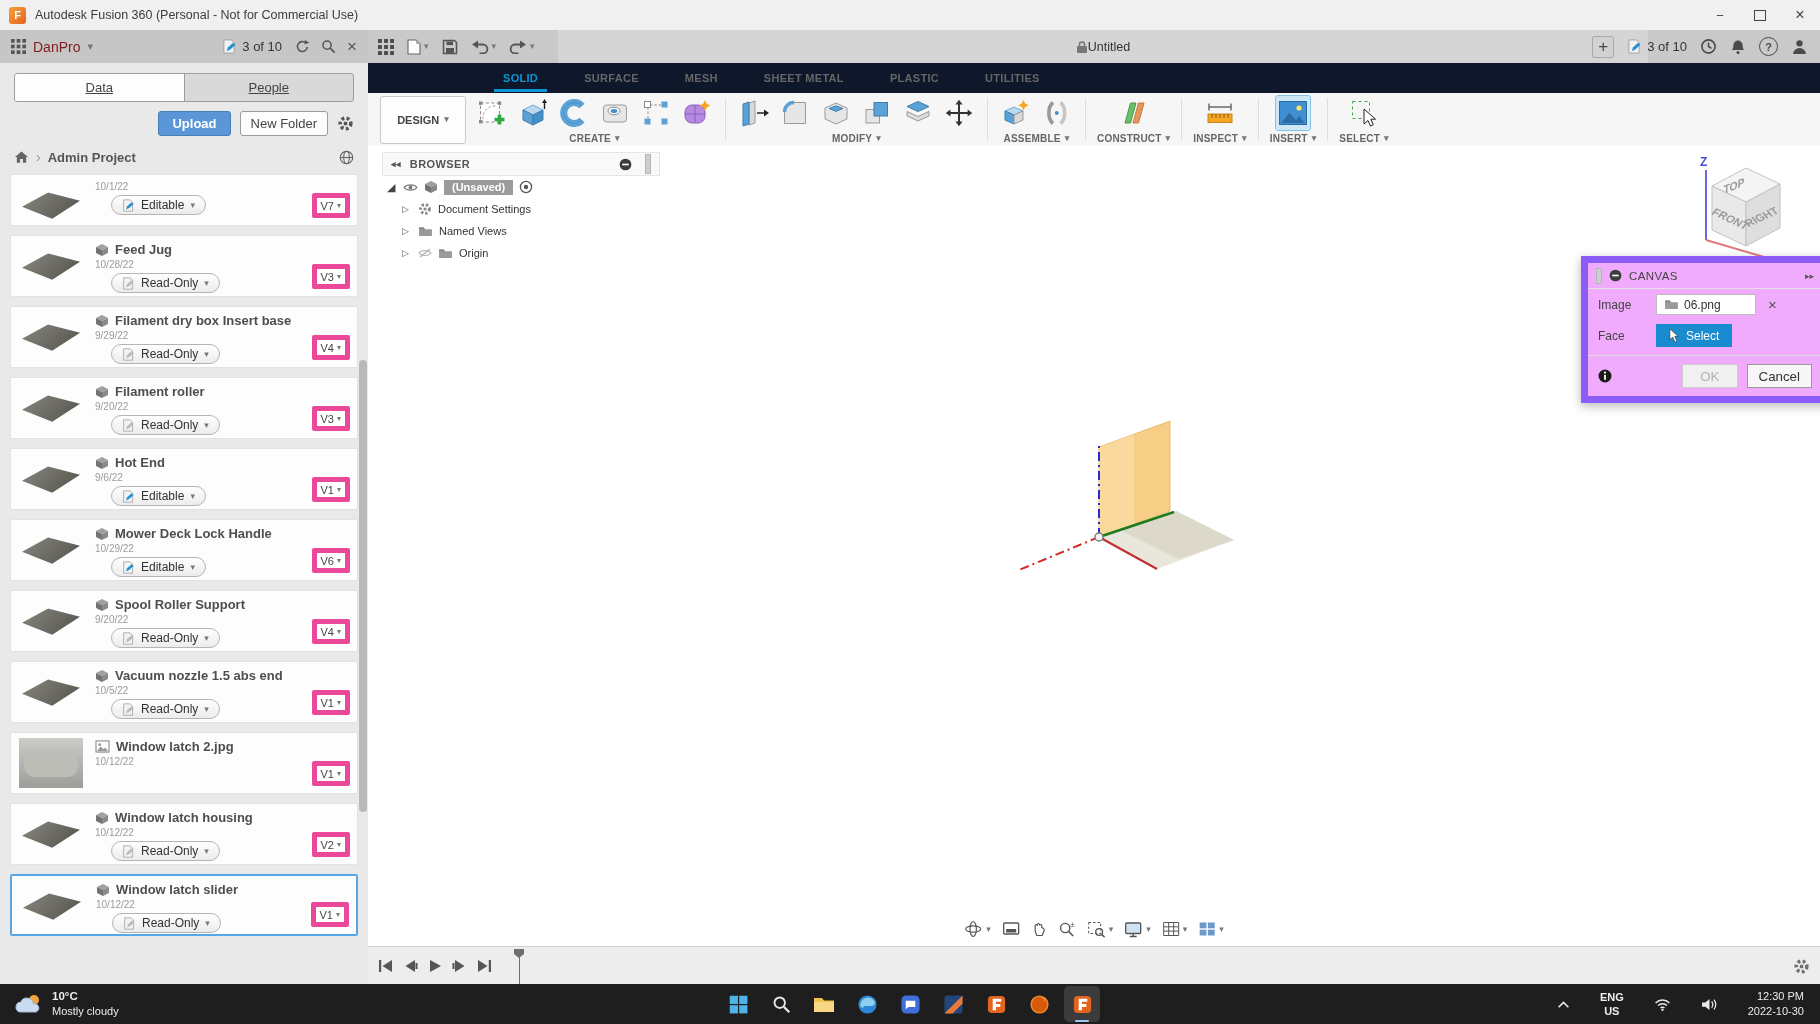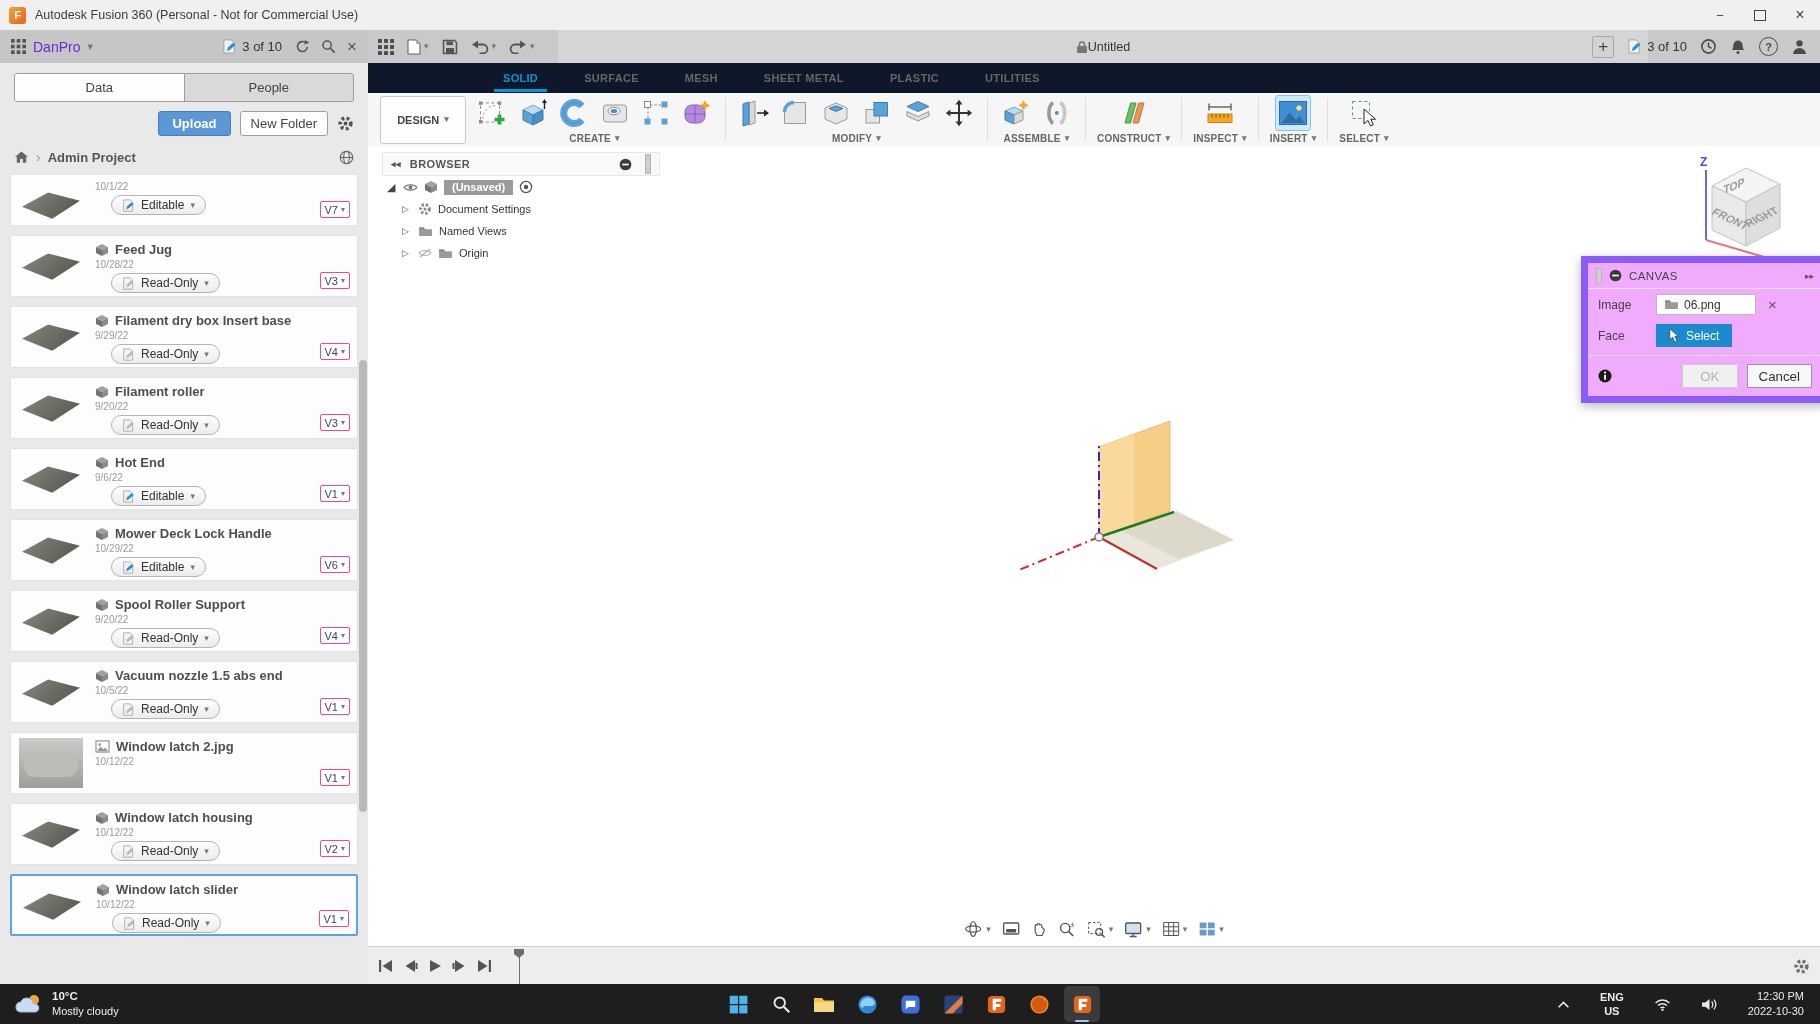--- a/index.html
+++ b/index.html
@@ -15,25 +15,25 @@
   .fusion-badge{width:17px;height:17px;border-radius:3px;background:linear-gradient(135deg,#f6a13c,#e2641e);
                 color:#fff;font-weight:bold;font-size:11px;display:flex;align-items:center;justify-content:center;}
   .win-controls{position:absolute;right:0;top:0;height:30px;display:flex;}
   .win-btn{width:40px;height:30px;display:flex;align-items:center;justify-content:center;color:#444;font-size:13px;}
   .maxbox{width:10px;height:9px;border:1.2px solid #444;}
 
   
   .left-panel{position:absolute;left:0;top:30px;width:368px;bottom:40px;background:#e9e9e9;
               border-right:1px solid #b3b3b3;display:flex;flex-direction:column;}
   .lp-header{height:33px;background:#c6c6c6;display:flex;align-items:center;gap:7px;padding:0 11px;color:#4a4a4a;}
-  .team-name{font-size:14px;color:#6d28d9;}
+  .team-name{font-size:14px;color:#7f1d1d;}
   .grow{flex:1;}
   .lp-job{display:flex;align-items:center;gap:5px;font-size:13px;color:#333;}
   .lp-tabs{display:flex;margin:10px 14px 0;height:27px;border:1px solid #9d9d9d;border-radius:3px;overflow:hidden;background:#d9d9d9;}
-  .lp-tab{flex:1;display:flex;align-items:center;justify-content:center;font-size:13px;color:#444;}
+  .lp-tab{flex:1;display:flex;align-items:center;justify-content:center;font-size:13px;color:#444;text-decoration:underline;}
   .lp-tab + .lp-tab{border-left:1px solid #9d9d9d;}
   .lp-tab.active{background:#fdfdfd;}
   .lp-actions{display:flex;justify-content:flex-end;align-items:center;gap:9px;margin:9px 14px 0;}
   .btn-upload{background:#5b97d6;border:1px solid #4a7fb5;color:#fff;font-weight:bold;font-size:13px;padding:4px 13px;border-radius:3px;}
   .btn-newfolder{background:#fdfdfd;border:1px solid #9d9d9d;color:#444;font-size:13px;padding:4px 10px;border-radius:3px;}
   .lp-crumb{display:flex;align-items:center;gap:7px;margin:13px 14px 7px;font-size:13px;color:#555;font-weight:bold;}
   .crumb-sep{color:#999;font-size:14px;font-weight:normal;}
   .lp-list{flex:1;overflow:hidden;padding:2px 10px 0;position:relative;}
   .card{position:relative;background:#fdfdfd;border:1px solid #e2e2e2;border-radius:2px;height:62px;margin-bottom:9px;
         padding:5px 8px 5px 84px;box-sizing:border-box;}
@@ -44,21 +44,21 @@
                  clip-path:polygon(0% 55%,45% 15%,100% 38%,52% 88%);}
   .thumb.photo{background:linear-gradient(180deg,#cbcbc8,#9d9d99);}
   .thumb.photo::before{inset:15px 5px 11px 5px;background:#bdbdb8;clip-path:none;border-radius:11px;}
   .card-title{display:flex;align-items:center;gap:6px;font-size:13px;font-weight:bold;color:#4e4e4e;height:17px;
               white-space:nowrap;overflow:hidden;}
   .card-date{font-size:10px;color:#9b9b9b;margin-top:1px;}
   .pill{display:inline-flex;align-items:center;gap:6px;border:1px solid #b4b4b4;border-radius:11px;
         background:linear-gradient(#fefefe,#ececec);padding:2px 10px;font-size:12px;color:#333;margin:3px 0 0 16px;}
   .pill .pdoc{color:#b9b9b9;}
   .pill.editable .pdoc{color:#2590d4;}
-  .ver{position:absolute;right:7px;bottom:7px;border:1px solid #ec4899;background:#fff;border-radius:2px;
+  .ver{position:absolute;right:7px;bottom:7px;border:5px solid #ec4899;background:#fff;border-radius:2px;
        font-size:11px;color:#444;padding:1.5px 4px;display:flex;gap:3px;align-items:center;}
   .lp-scrollbar{position:absolute;right:1px;top:330px;width:8px;height:452px;background:#b9b9b9;border-radius:4px;}
 
   
   .qat{position:absolute;left:368px;top:30px;right:0;height:33px;background:#c9c9c9;display:flex;align-items:center;
        padding:0 10px;gap:13px;color:#4a4a4a;}
   .doc-tab{position:absolute;left:190px;right:172px;top:0;bottom:0;background:#d5d5d5;display:flex;align-items:center;
            justify-content:center;font-size:12.5px;color:#333;}
   .doc-close{position:absolute;right:10px;top:0;bottom:0;display:flex;align-items:center;font-size:16px;color:#555;}
   .qat-right{position:absolute;right:0;top:0;bottom:0;display:flex;align-items:center;gap:13px;padding:0 12px;}

